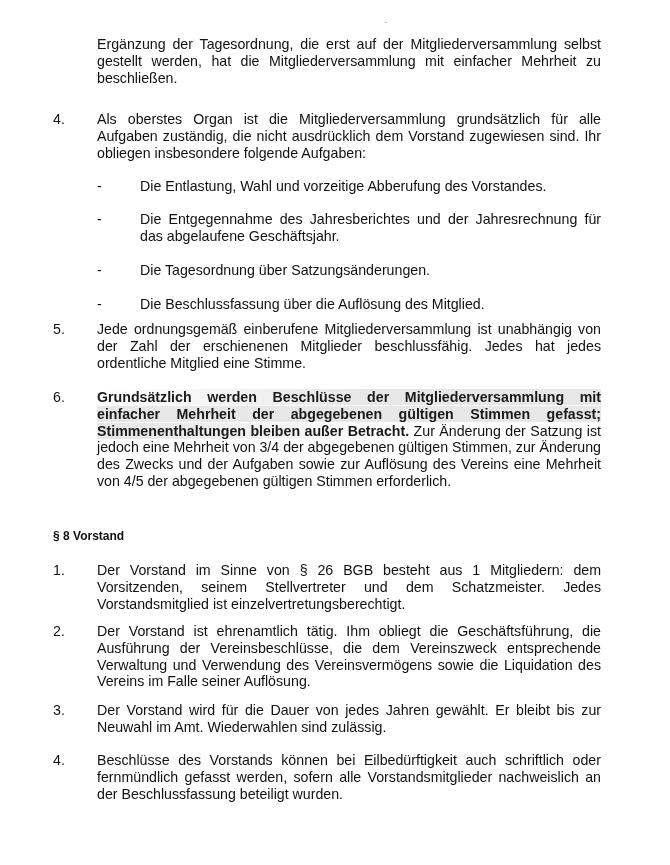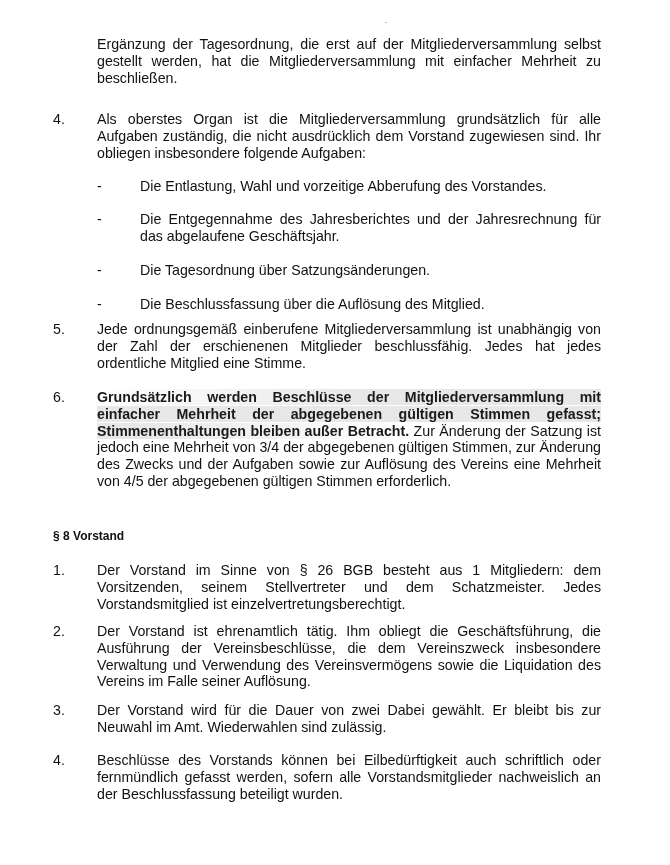--- a/index.html
+++ b/index.html
@@ -130,26 +130,26 @@
 
   <div class="heading">§ 8  Vorstand</div>
 
   <div class="item" style="top:562px;">
     <div class="num">1.</div>
     <div class="body">Der Vorstand im Sinne von § 26 BGB besteht aus 1 Mitgliedern: dem Vorsitzenden, seinem Stellvertreter und dem Schatzmeister. Jedes Vorstandsmitglied ist einzelvertretungsberechtigt.</div>
   </div>
 
   <div class="item" style="top:623px;">
     <div class="num">2.</div>
-    <div class="body">Der Vorstand ist ehrenamtlich tätig. Ihm obliegt die Geschäftsführung, die Ausführung der Vereinsbeschlüsse, die dem Vereinszweck insbesondere Verwaltung und Verwendung des Vereinsvermögens sowie die Liquidation des Vereins im Falle seiner Auflösung.</div>
+    <div class="body">Der Vorstand ist ehrenamtlich tätig. Ihm obliegt die Geschäftsführung, die Ausführung der Vereinsbeschlüsse, die dem Vereinszweck entsprechende Verwaltung und Verwendung des Vereinsvermögens sowie die Liquidation des Vereins im Falle seiner Auflösung.</div>
   </div>
 
   <div class="item" style="top:702px;">
     <div class="num">3.</div>
-    <div class="body">Der Vorstand wird für die Dauer von zwei Dabei gewählt. Er bleibt bis zur Neuwahl im Amt. Wiederwahlen sind zulässig.</div>
+    <div class="body">Der Vorstand wird für die Dauer von jedes Jahren gewählt. Er bleibt bis zur Neuwahl im Amt. Wiederwahlen sind zulässig.</div>
   </div>
 
   <div class="item" style="top:752px;">
     <div class="num">4.</div>
     <div class="body">Beschlüsse des Vorstands können bei Eilbedürftigkeit auch schriftlich oder fernmündlich gefasst werden, sofern alle Vorstandsmitglieder nachweislich an der Beschlussfassung beteiligt wurden.</div>
   </div>
 
 </div>
 
 </body></html>

